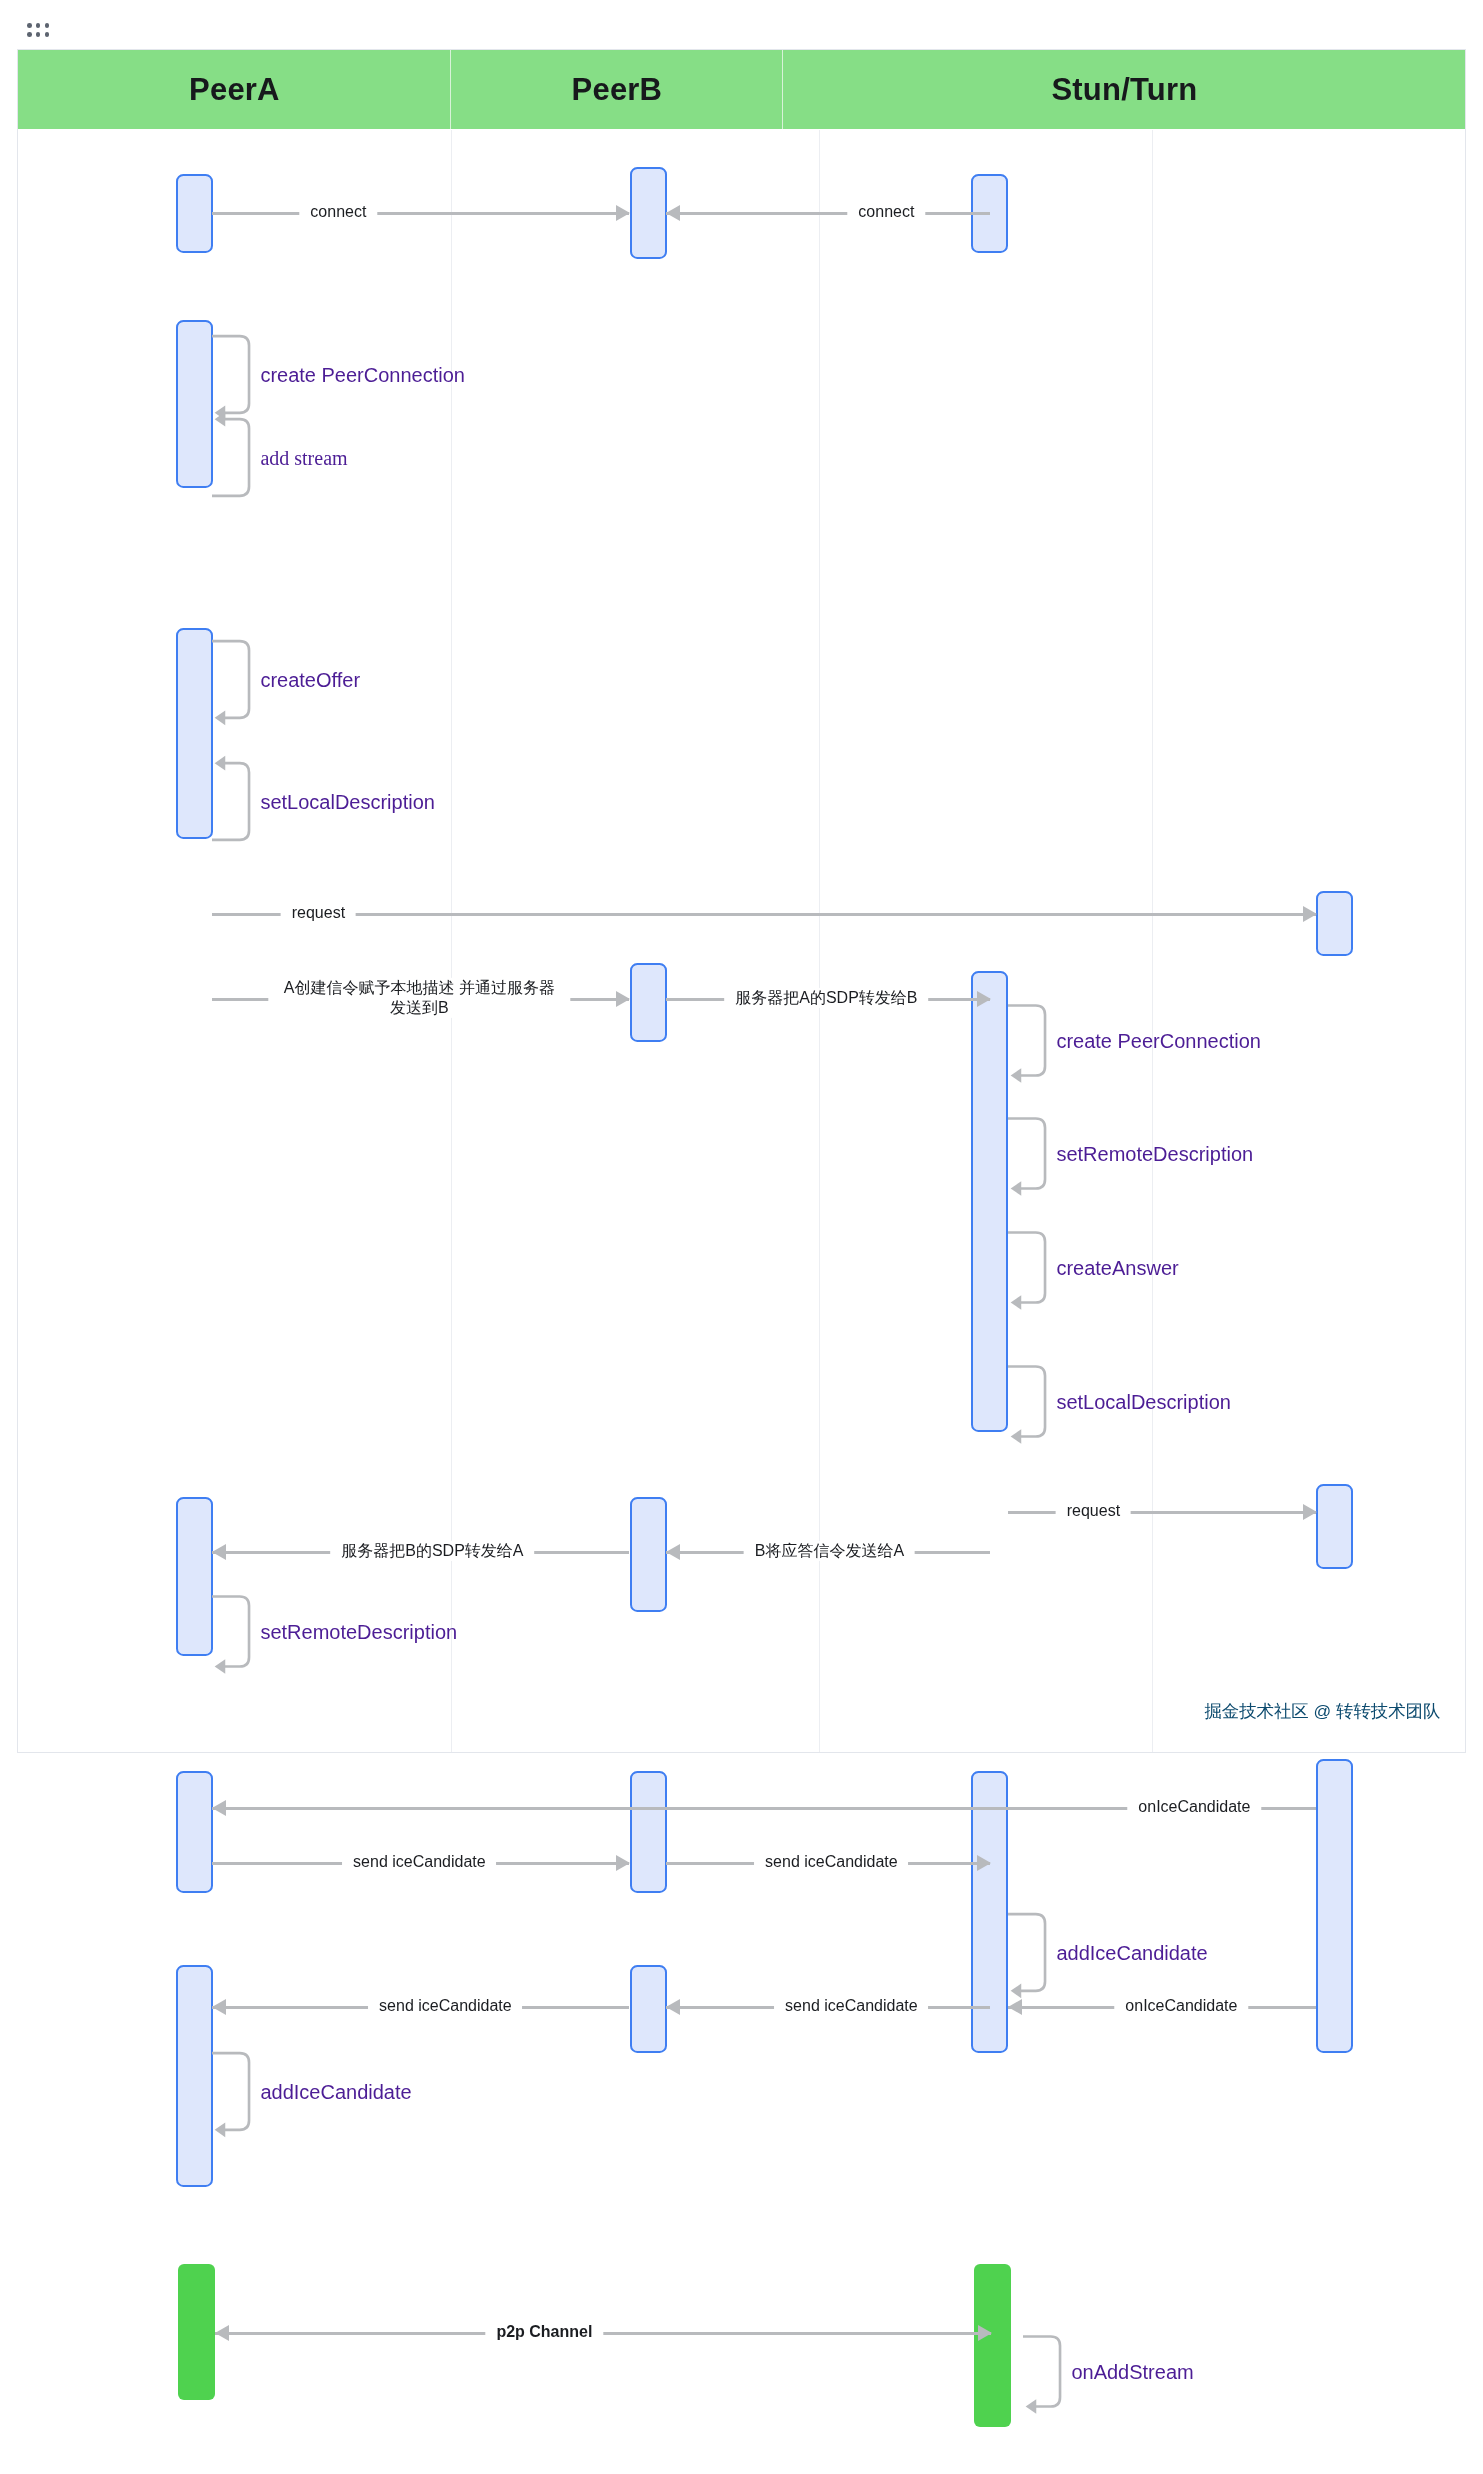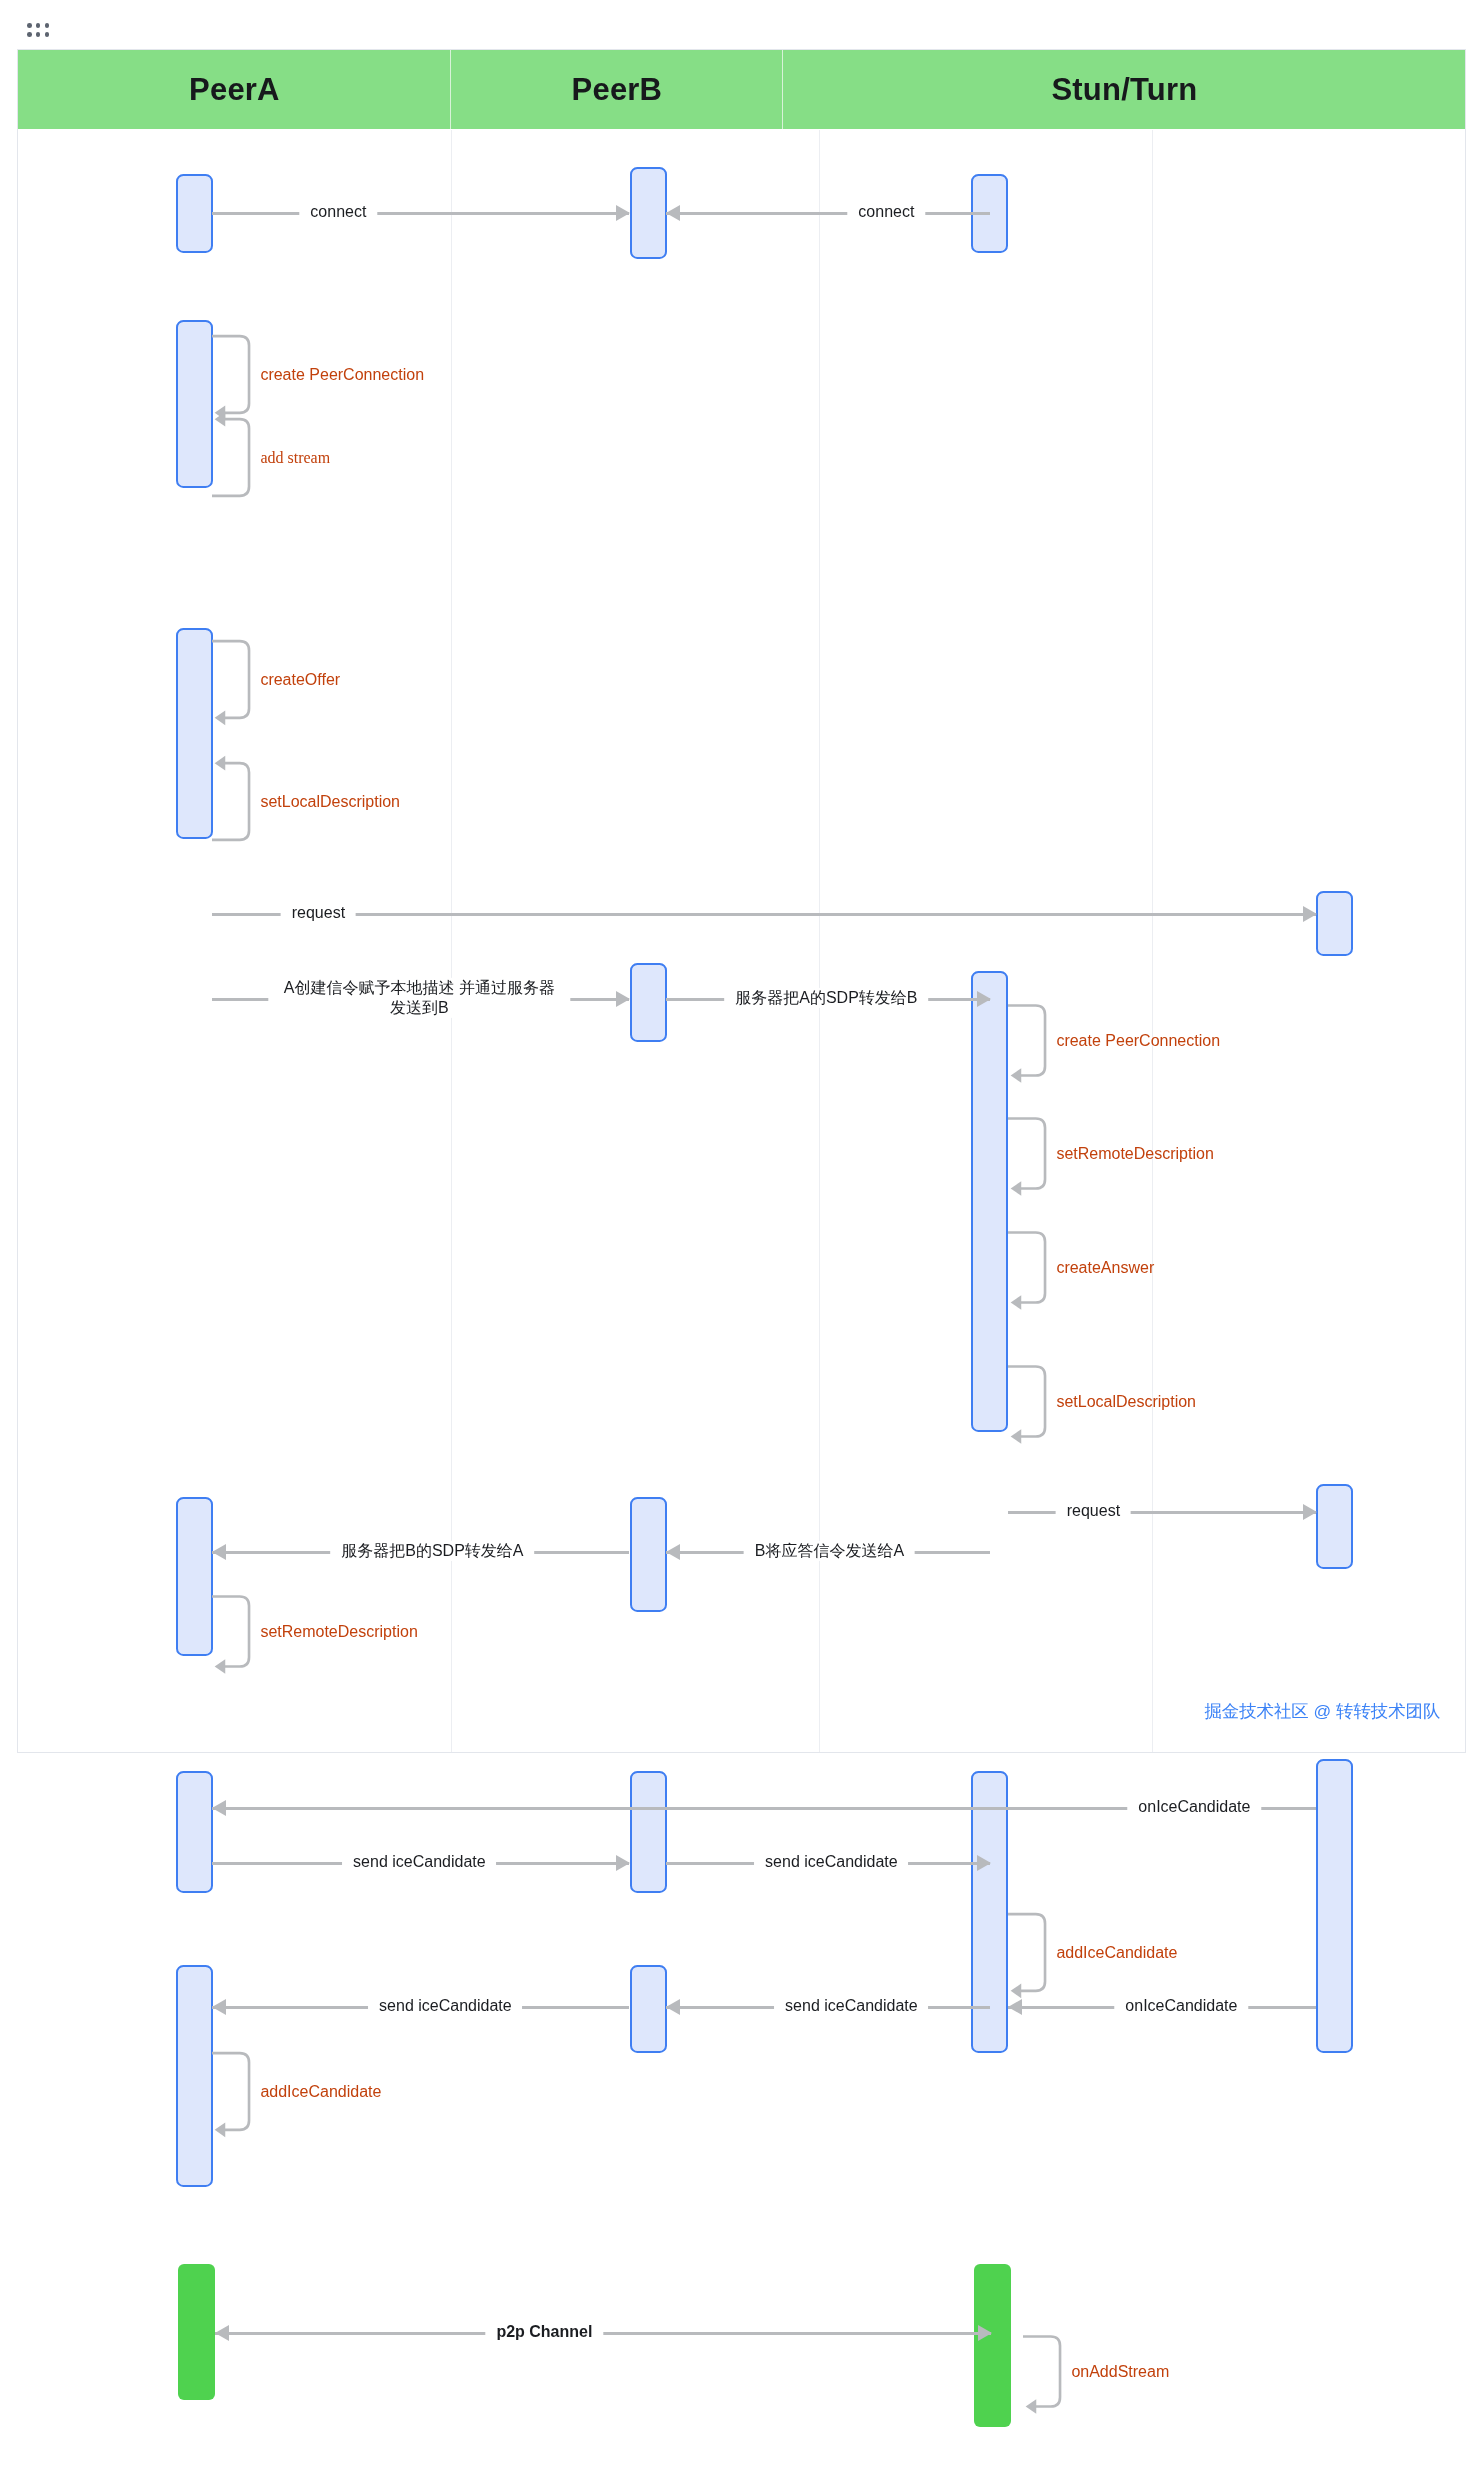--- a/index.html
+++ b/index.html
@@ -58,27 +58,27 @@
     background:#fff;padding:0 10.7px;white-space:nowrap;
     font-size:16px;color:#1b1d21;line-height:1.26;text-align:center;
   }
   .msg-label.two-line{white-space:normal;width:280px;}
 
   
   .selfloop{position:absolute;width:41px;}
   .selfloop svg{display:block;overflow:visible;}
   .selfloop-label{
     position:absolute;left:48px;top:50%;transform:translateY(-50%);
-    white-space:nowrap;font-size:16px;color:#c2410c;
+    white-space:nowrap;font-size:20px;color:#4c1d95;
   }
 
   
   #watermark{
     position:absolute;right:25px;bottom:29px;
-    font-size:17.4px;color:#3b82f6;white-space:nowrap;
+    font-size:17.4px;color:#0c4a6e;white-space:nowrap;
   }
 </style>
 </head>
 <body>
 
 <div id="drag-handle">
   <i></i>
     <i></i>
     <i></i>
   <i></i>

